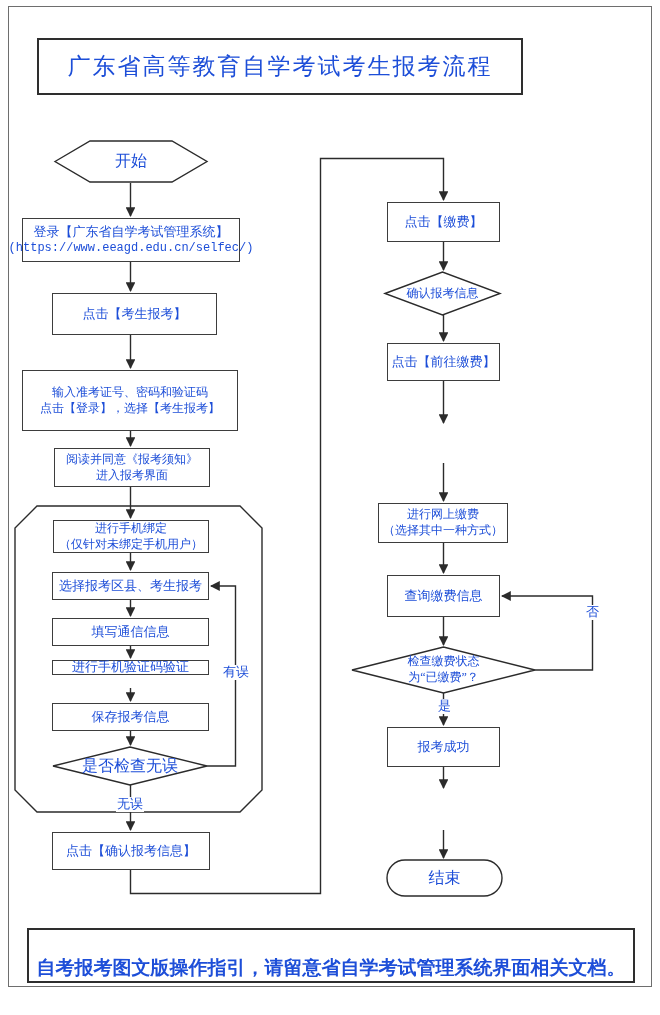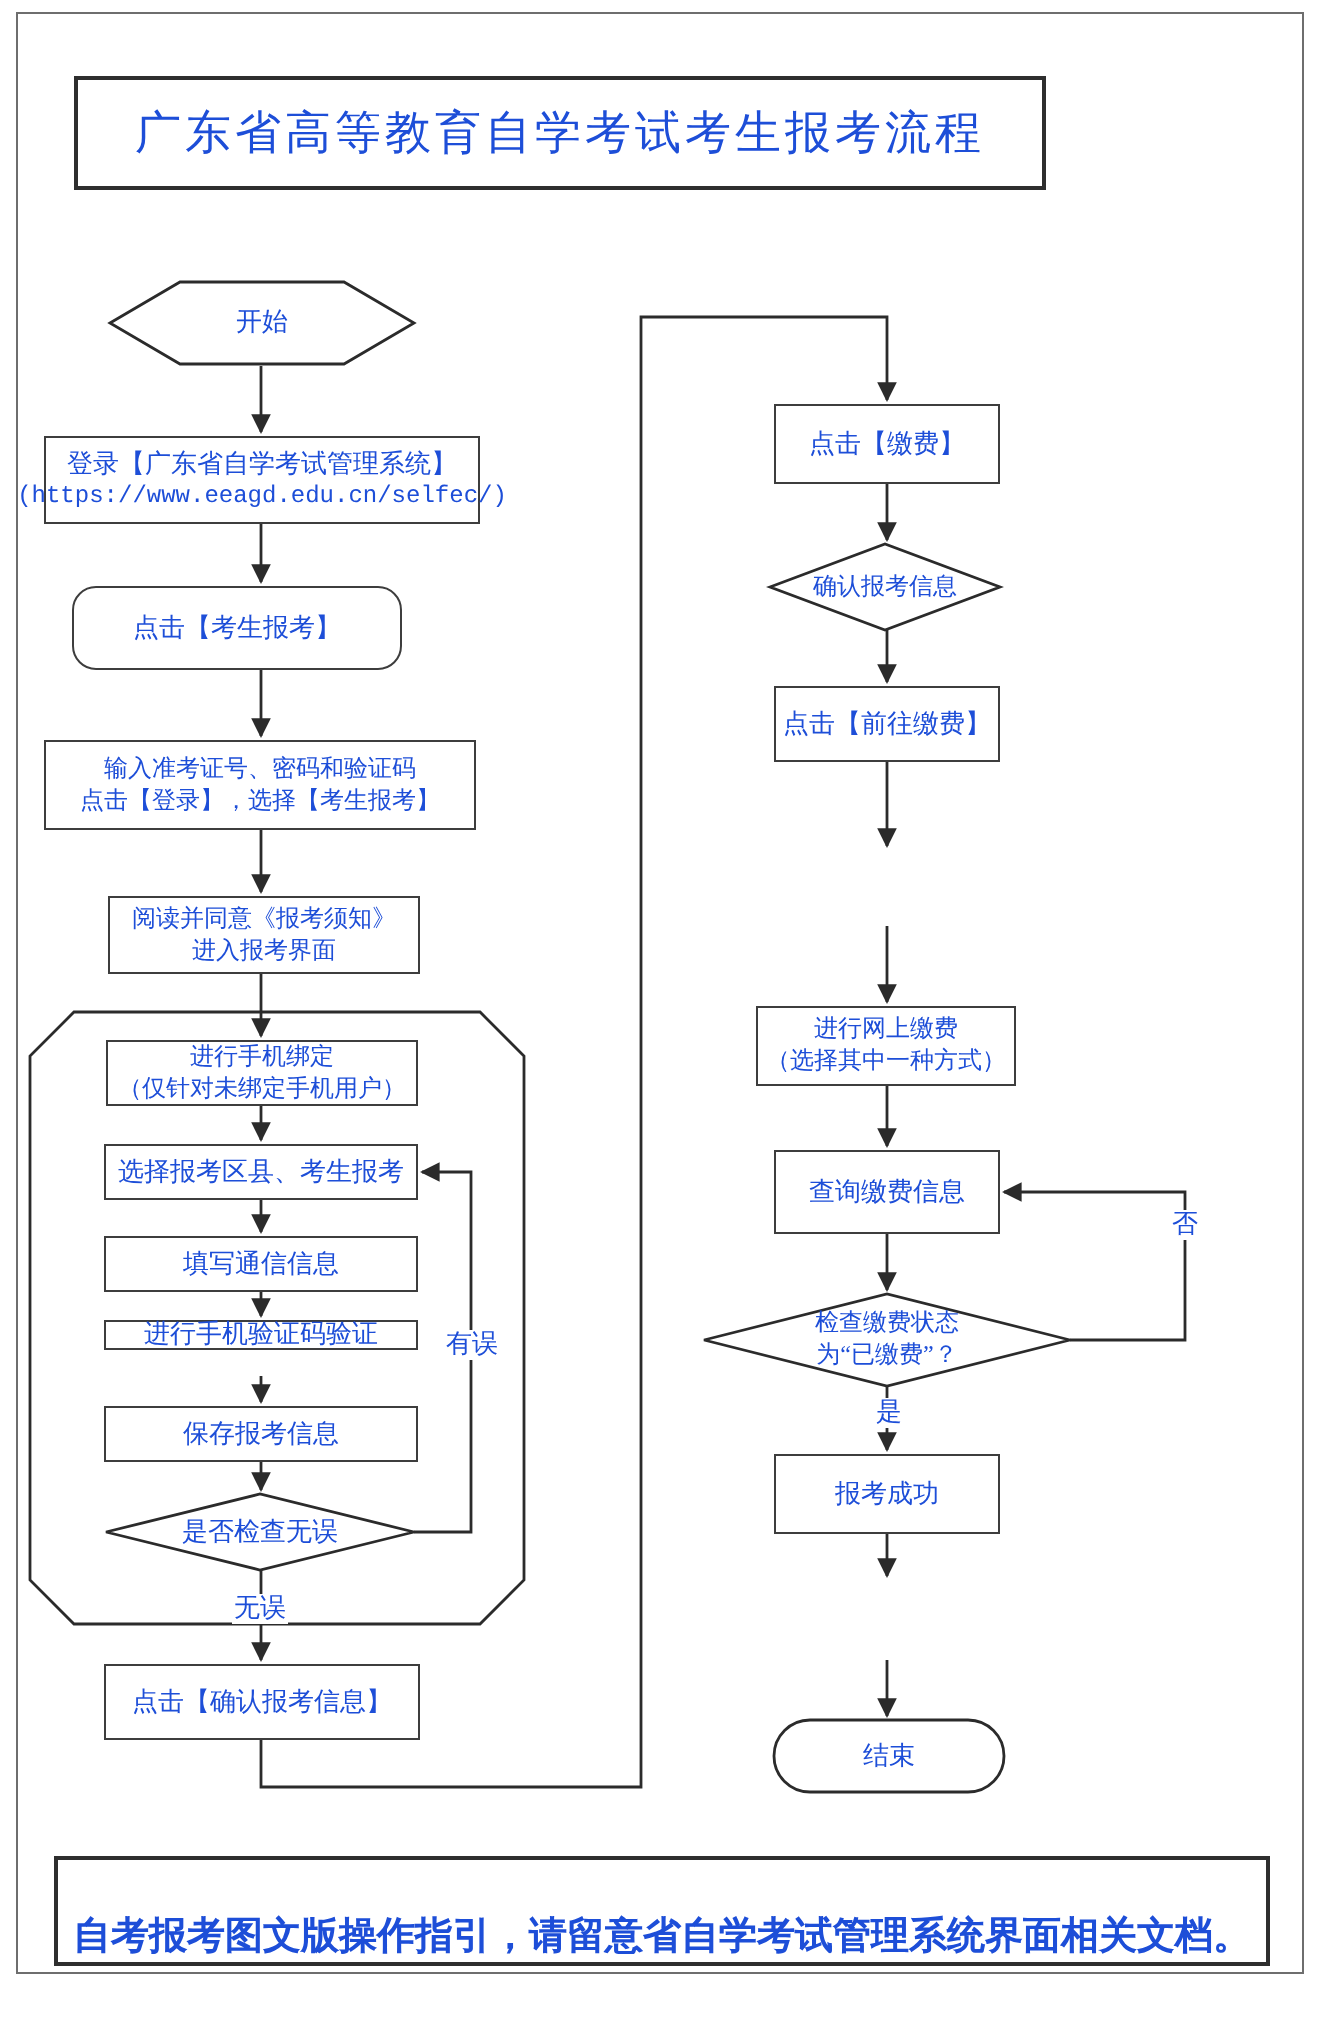--- a/index.html
+++ b/index.html
@@ -12,21 +12,21 @@
     box-sizing:border-box;border:1px solid #6e6e6e;z-index:0;
   }
   .lines-svg{position:absolute;left:0;top:0;width:660px;height:1015px;z-index:1;}
   .node{
     position:absolute;box-sizing:border-box;border:1px solid #3d3d3d;background:#fff;
     display:flex;flex-direction:column;align-items:center;justify-content:center;
     text-align:center;font-size:13px;line-height:1.3;white-space:pre-line;z-index:2;
   }
   .shape-label{
     position:absolute;display:flex;flex-direction:column;align-items:center;justify-content:center;
-    text-align:center;font-size:13px;line-height:1.3;white-space:pre-line;z-index:2;background:transparent;
+    text-align:center;font-size:16px;line-height:1.3;white-space:pre-line;z-index:2;background:transparent;
   }
   .small{font-size:12px;}
   .title-box{
     position:absolute;left:37px;top:38px;width:486px;height:57px;box-sizing:border-box;
     border:2px solid #2e2e2e;background:#fff;display:flex;align-items:center;justify-content:center;
     font-size:23px;letter-spacing:2px;z-index:2;
   }
   .footer-box{
     position:absolute;left:27px;top:928px;width:608px;height:55px;box-sizing:border-box;
     border:2px solid #2e2e2e;background:#fff;display:flex;align-items:flex-end;justify-content:center;
@@ -98,25 +98,25 @@
 
   <div class="shape-label" style="left:55px;top:141px;width:152px;height:41px;">
     <span>开始</span>
   </div>
 
   <div class="node" style="left:22px;top:218px;width:218px;height:44px;">
     <span>登录【广东省自学考试管理系统】</span>
     <span class="mono">(https://www.eeagd.edu.cn/selfec/)</span>
   </div>
 
-  <div class="node" style="left:36px;top:293px;width:165px;height:42px;border-radius:12px;">
+  <div class="node" style="left:52px;top:293px;width:165px;height:42px;">
     <span>点击【考生报考】</span>
   </div>
 
-  <div class="node small" style="left:22px;top:370px;width:216px;height:45px;">
+  <div class="node small" style="left:22px;top:370px;width:216px;height:61px;">
     <span>输入准考证号、密码和验证码
 点击【登录】，选择【考生报考】</span>
   </div>
 
   <div class="node small" style="left:54px;top:448px;width:156px;height:39px;">
     <span>阅读并同意《报考须知》
 进入报考界面</span>
   </div>
 
   <div class="node small" style="left:53px;top:520px;width:156px;height:33px;">

